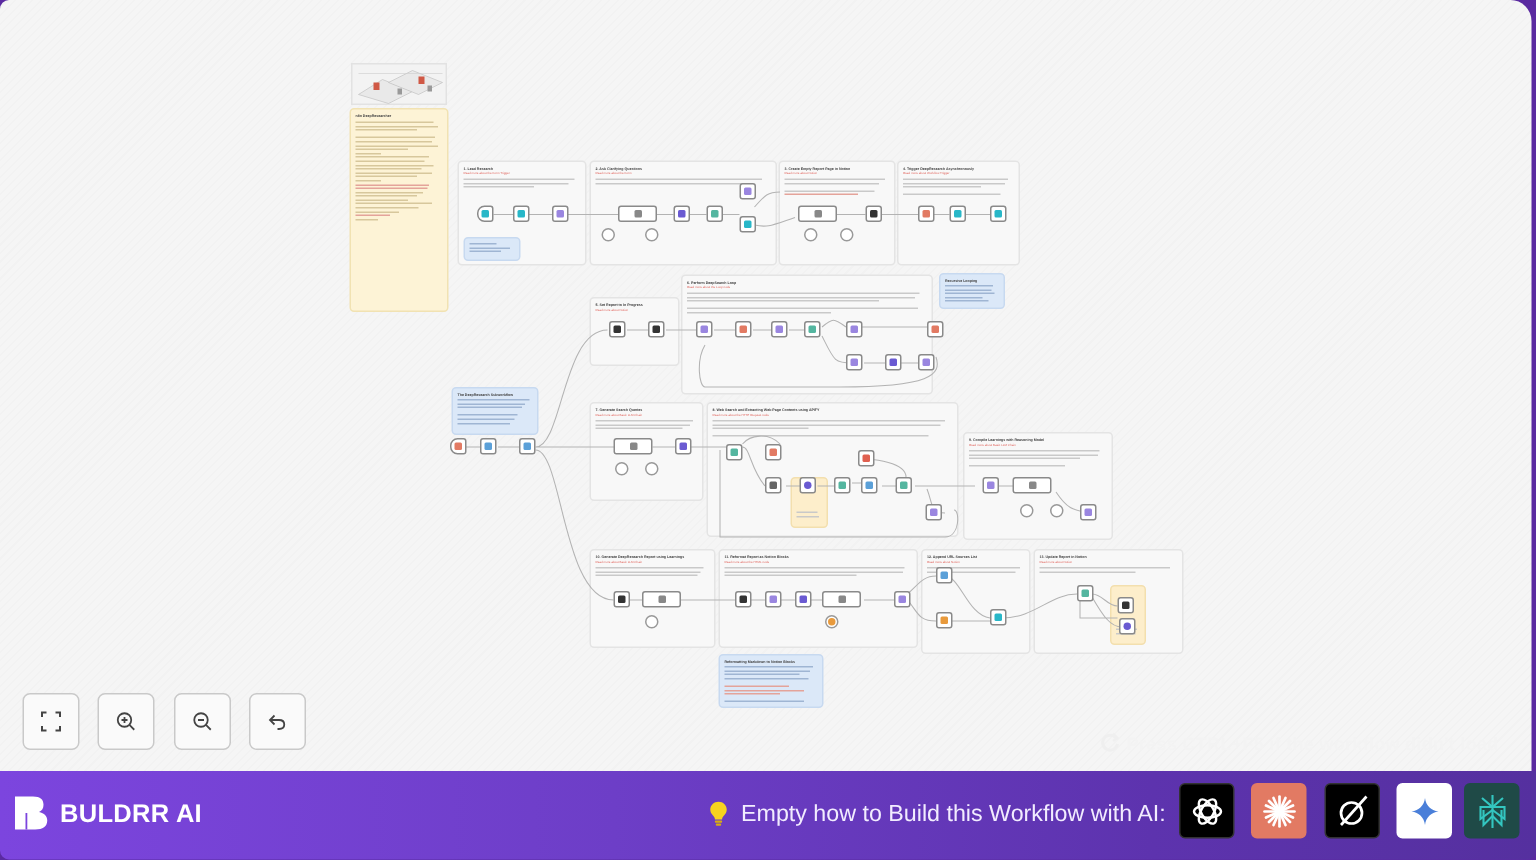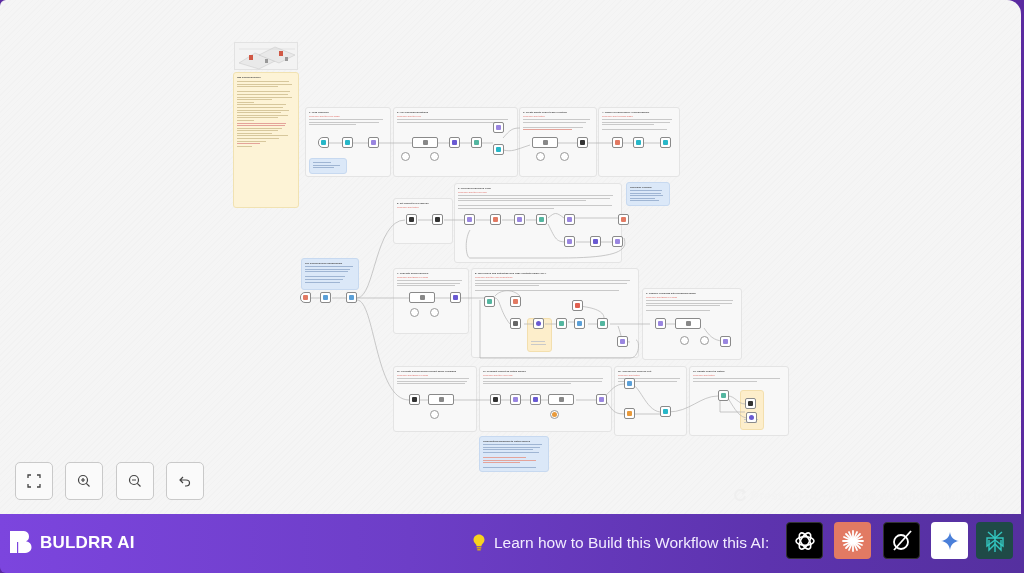--- a/index.html
+++ b/index.html
@@ -506,21 +506,21 @@
     <path d="M1 1 H13 C18 1 20 3 20 6.5 C20 9 19 10.5 17 11.3 C20.5 12 22.5 14 22.5 17 C22.5 21 19.5 23 14.5 23 H1 Z" fill="#ffffff"></path>
     <rect x="8" y="12" width="1.2" height="11" fill="#7c45de"></rect>
   </svg>
   <span class="brand">BULDRR AI</span>
 
   <svg class="bulb" viewBox="0 0 12 17">
     <path d="M6 0.5 C9 0.5 11.5 2.8 11.5 5.8 C11.5 8 10 9.2 9 10.5 C8.5 11.2 8.4 11.8 8.4 12.3 H3.6 C3.6 11.8 3.5 11.2 3 10.5 C2 9.2 0.5 8 0.5 5.8 C0.5 2.8 3 0.5 6 0.5 Z" fill="#f7d21f"></path>
     <rect x="3.6" y="13" width="4.8" height="1.5" rx="0.5" fill="#d8ac13"></rect>
     <rect x="4.2" y="15" width="3.6" height="1.5" rx="0.6" fill="#d8ac13"></rect>
   </svg>
-  <span class="learn">Learn how to Build this Workflow this AI:</span>
+  <span class="learn">Empty how to Build this Workflow with AI:</span>
 
   <div class="ai-btn" style="left:786px;background:#000;border:1px solid #333;">
     <svg viewBox="0 0 26 26">
       <g fill="none" stroke="#fff" stroke-width="1.6">
         <ellipse cx="13" cy="13" rx="9" ry="4.2"></ellipse>
         <ellipse cx="13" cy="13" rx="9" ry="4.2" transform="rotate(60 13 13)"></ellipse>
         <ellipse cx="13" cy="13" rx="9" ry="4.2" transform="rotate(120 13 13)"></ellipse>
       </g>
     </svg>
   </div>

